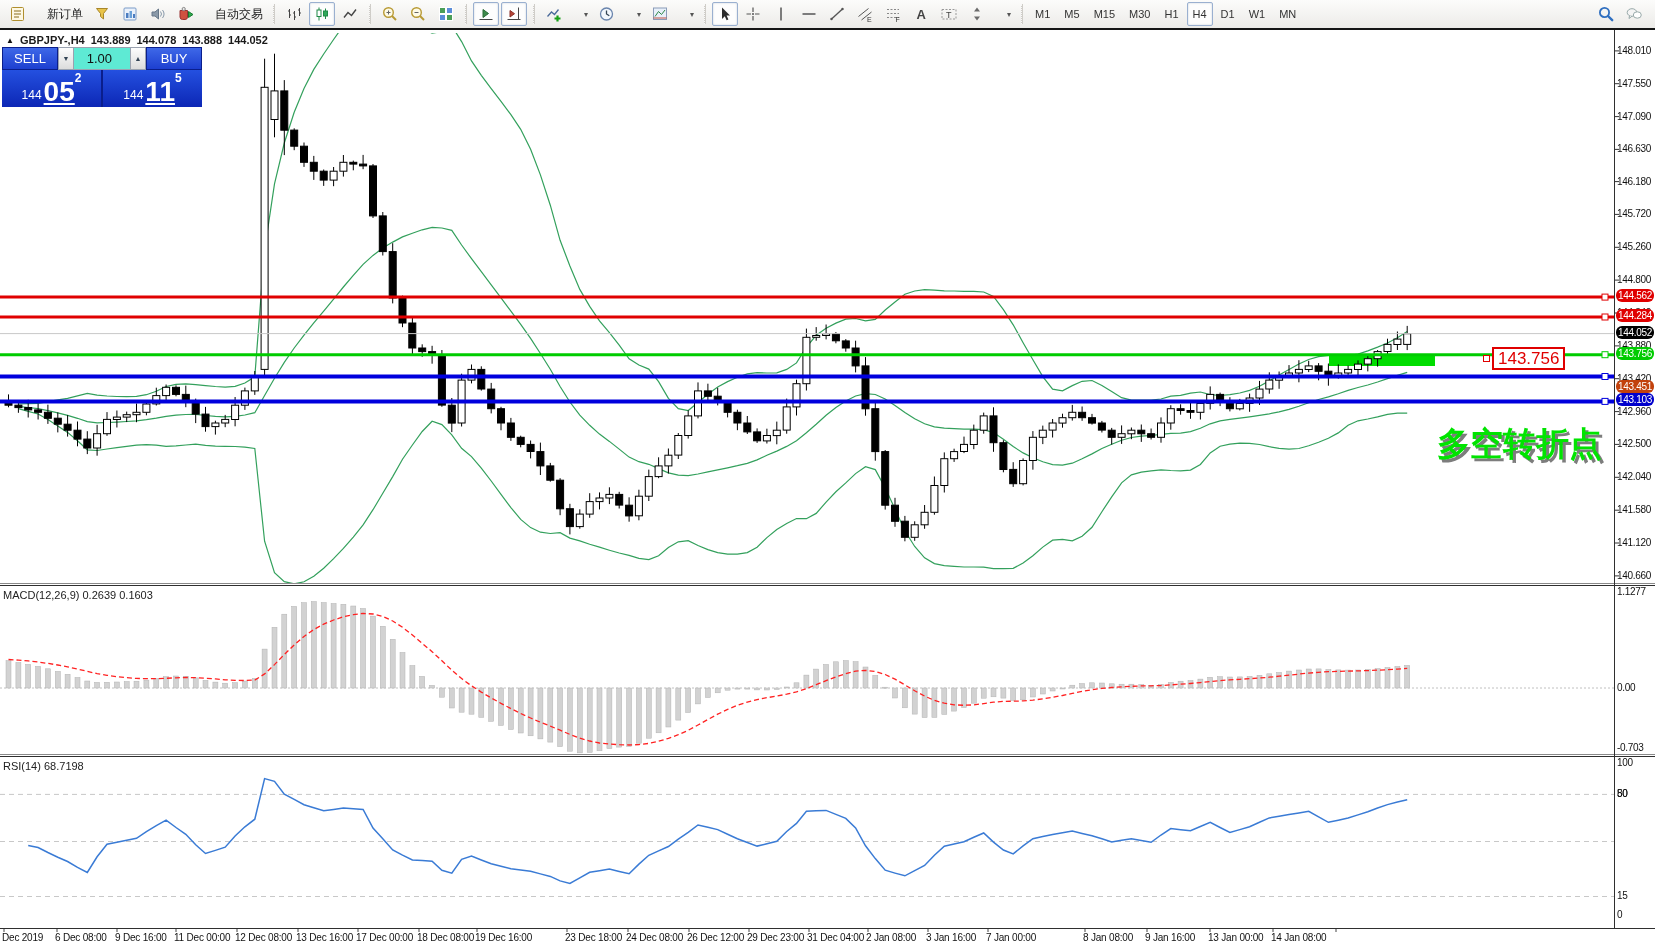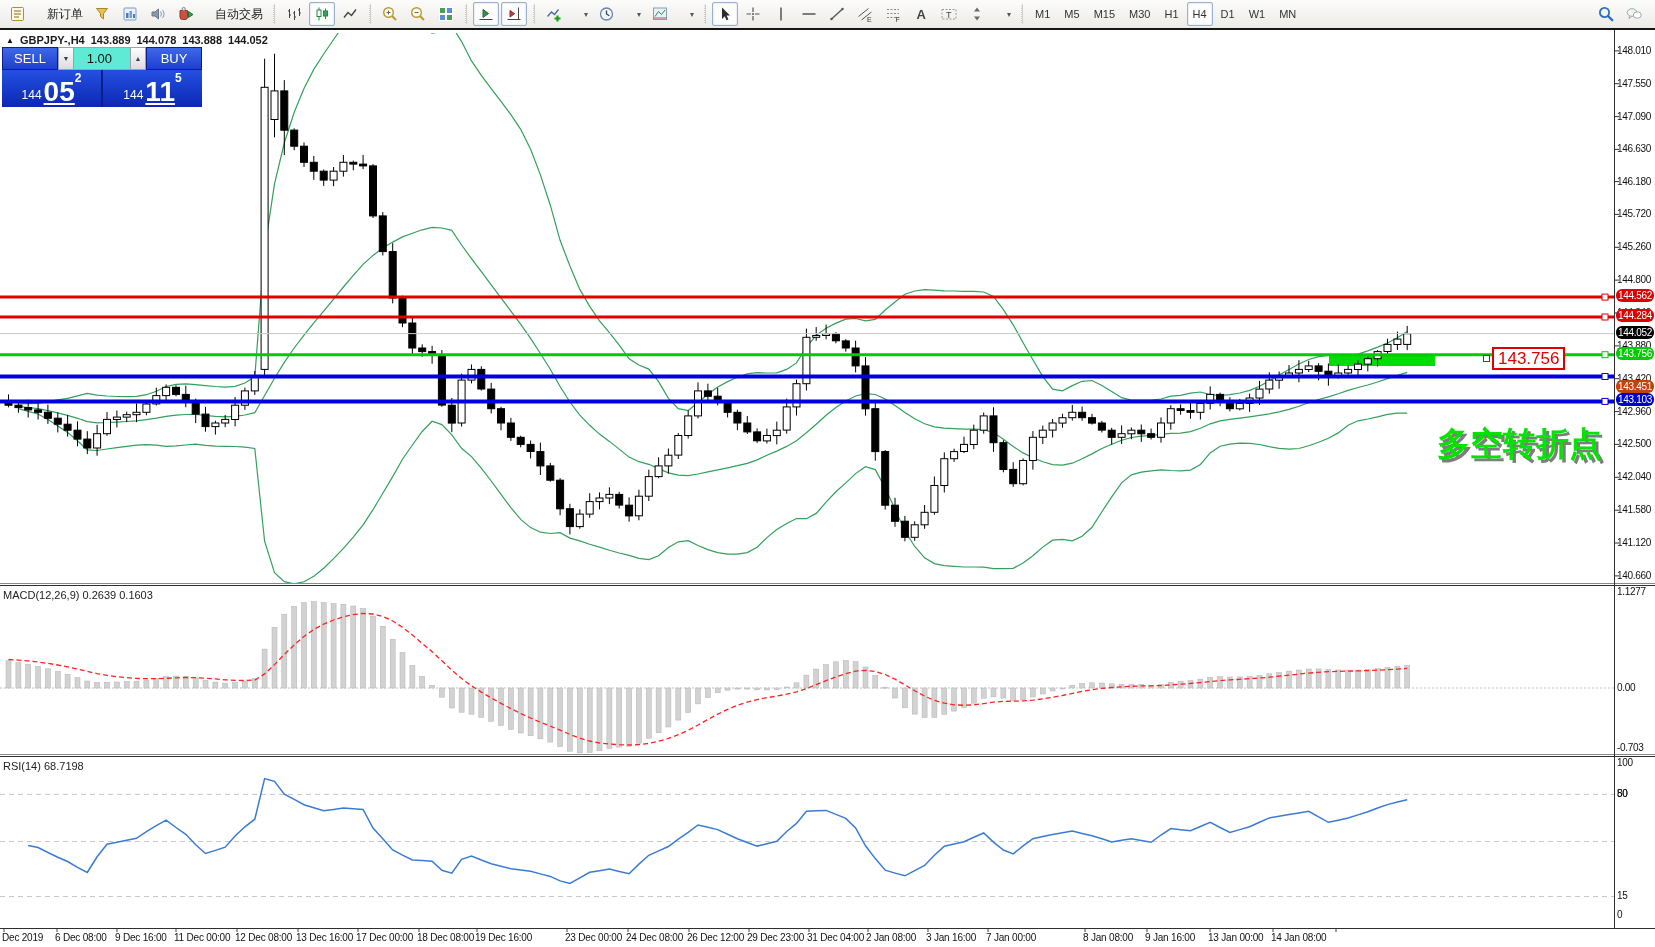--- a/index.html
+++ b/index.html
@@ -906,21 +906,21 @@
 <div id="time-axis">
     <div class="tlabel" style="top: 932px; left: 2px;">Dec 2019</div>
     <div class="tlabel" style="top: 932px; left: 55px;">6 Dec 08:00</div>
     <div class="tlabel" style="top: 932px; left: 115px;">9 Dec 16:00</div>
     <div class="tlabel" style="top: 932px; left: 174px;">11 Dec 00:00</div>
     <div class="tlabel" style="top: 932px; left: 235px;">12 Dec 08:00</div>
     <div class="tlabel" style="top: 932px; left: 296px;">13 Dec 16:00</div>
     <div class="tlabel" style="top: 932px; left: 356px;">17 Dec 00:00</div>
     <div class="tlabel" style="top: 932px; left: 417px;">18 Dec 08:00</div>
     <div class="tlabel" style="top: 932px; left: 475px;">19 Dec 16:00</div>
-    <div class="tlabel" style="top: 932px; left: 565px;">23 Dec 00:00</div>
+    <div class="tlabel" style="top: 932px; left: 565px;">23 Dec 18:00</div>
     <div class="tlabel" style="top: 932px; left: 626px;">24 Dec 08:00</div>
     <div class="tlabel" style="top: 932px; left: 687px;">26 Dec 12:00</div>
     <div class="tlabel" style="top: 932px; left: 747px;">29 Dec 23:00</div>
     <div class="tlabel" style="top: 932px; left: 807px;">31 Dec 04:00</div>
     <div class="tlabel" style="top: 932px; left: 866px;">2 Jan 08:00</div>
     <div class="tlabel" style="top: 932px; left: 926px;">3 Jan 16:00</div>
     <div class="tlabel" style="top: 932px; left: 986px;">7 Jan 00:00</div>
     <div class="tlabel" style="top: 932px; left: 1083px;">8 Jan 08:00</div>
     <div class="tlabel" style="top: 932px; left: 1145px;">9 Jan 16:00</div>
     <div class="tlabel" style="top: 932px; left: 1208px;">13 Jan 00:00</div>

